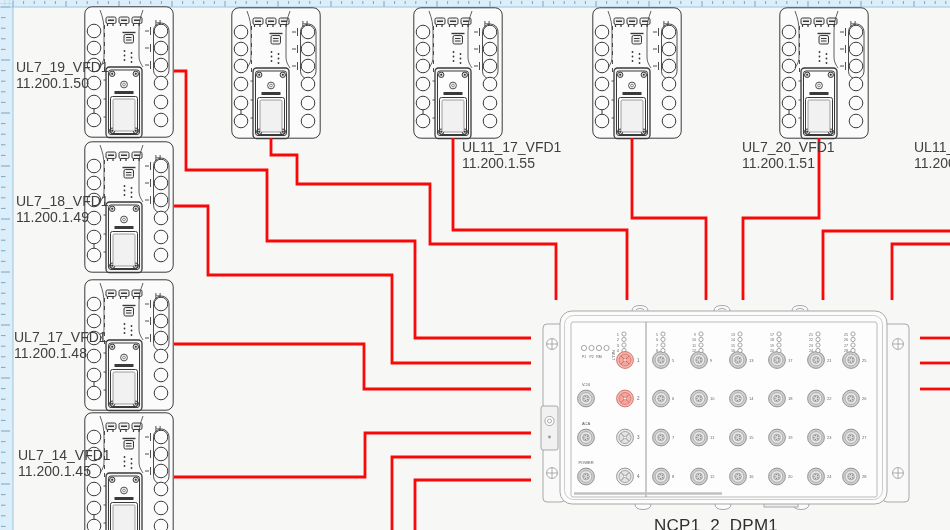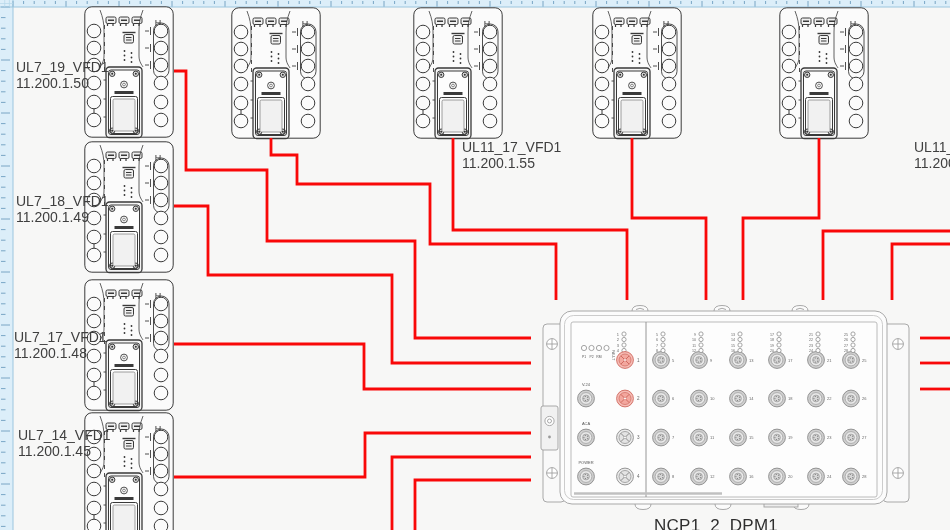--- a/index.html
+++ b/index.html
@@ -549,28 +549,32 @@
   <div>11.200.1.50</div>
 </div>
 <div class="dev-label" style="left:16px;top:194px">
   <div>UL7_18_VFD1</div>
   <div>11.200.1.49</div>
 </div>
 <div class="dev-label" style="left:14px;top:330px">
   <div>UL7_17_VFD1</div>
   <div>11.200.1.48</div>
 </div>
-<div class="dev-label" style="left:18px;top:428px">
+<div class="dev-label" style="left:18px;top:448px">
   <div>UL7_14_VFD1</div>
   <div>11.200.1.45</div>
 </div>
 <div class="dev-label" style="left:462px;top:140px">
   <div>UL11_17_VFD1</div>
   <div>11.200.1.55</div>
 </div>
+<div class="dev-label" style="left:742px;top:140px">
+  <div>UL7_20_VFD1</div>
+  <div>11.200.1.51</div>
+</div>
 <div class="dev-label" style="left:914px;top:140px">
   <div>UL11_14</div>
   <div>11.200.1</div>
 </div>
 
 <div id="ncp-label">NCP1_2_DPM1</div>
 
 </div>
 
 </body></html>

